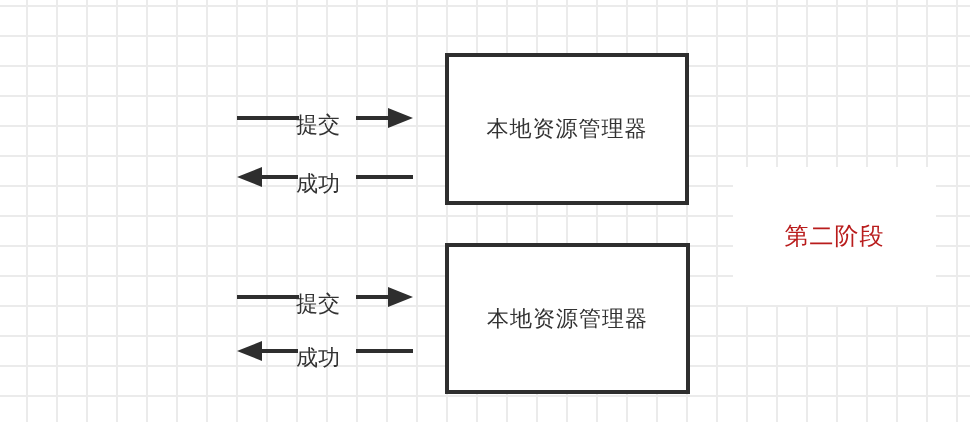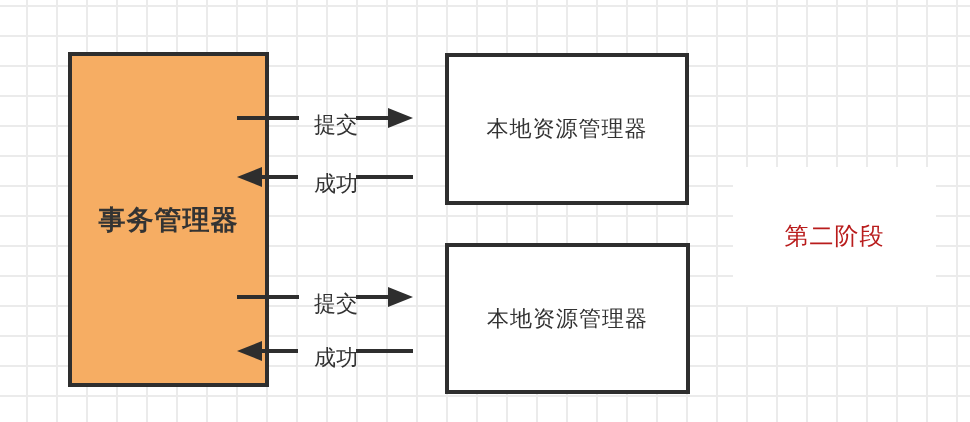--- a/index.html
+++ b/index.html
@@ -70,21 +70,21 @@
     width: 0; height: 0;
     border-top: 10px solid transparent;
     border-bottom: 10px solid transparent;
     border-right: 25px solid #2e2e2e;
   }
   .flow-label {
     position: absolute;
     width: 62px;
     font-size: 22px;
     line-height: 28px;
-    text-align: right;
+    text-align: left;
     color: #333333;
     white-space: nowrap;
   }
   .phase-panel {
     position: absolute;
     left: 733px; top: 167px; width: 203px; height: 138px;
     background: #ffffff;
     display: flex;
     align-items: center;
     justify-content: center;
@@ -95,23 +95,20 @@
     color: #b91c1c;
     white-space: nowrap;
     font-family: Liberation Serif, serif;
   }
 </style>
 </head>
 <body>
 
 <div class="canvas">
 
-  <div class="box orange">
-    <span class="box-label big">事务管理器</span>
-  </div>
 
   <div class="box white-top">
     <span class="box-label">本地资源管理器</span>
   </div>
 
   <div class="box white-bottom">
     <span class="box-label">本地资源管理器</span>
   </div>
 
   <div>

